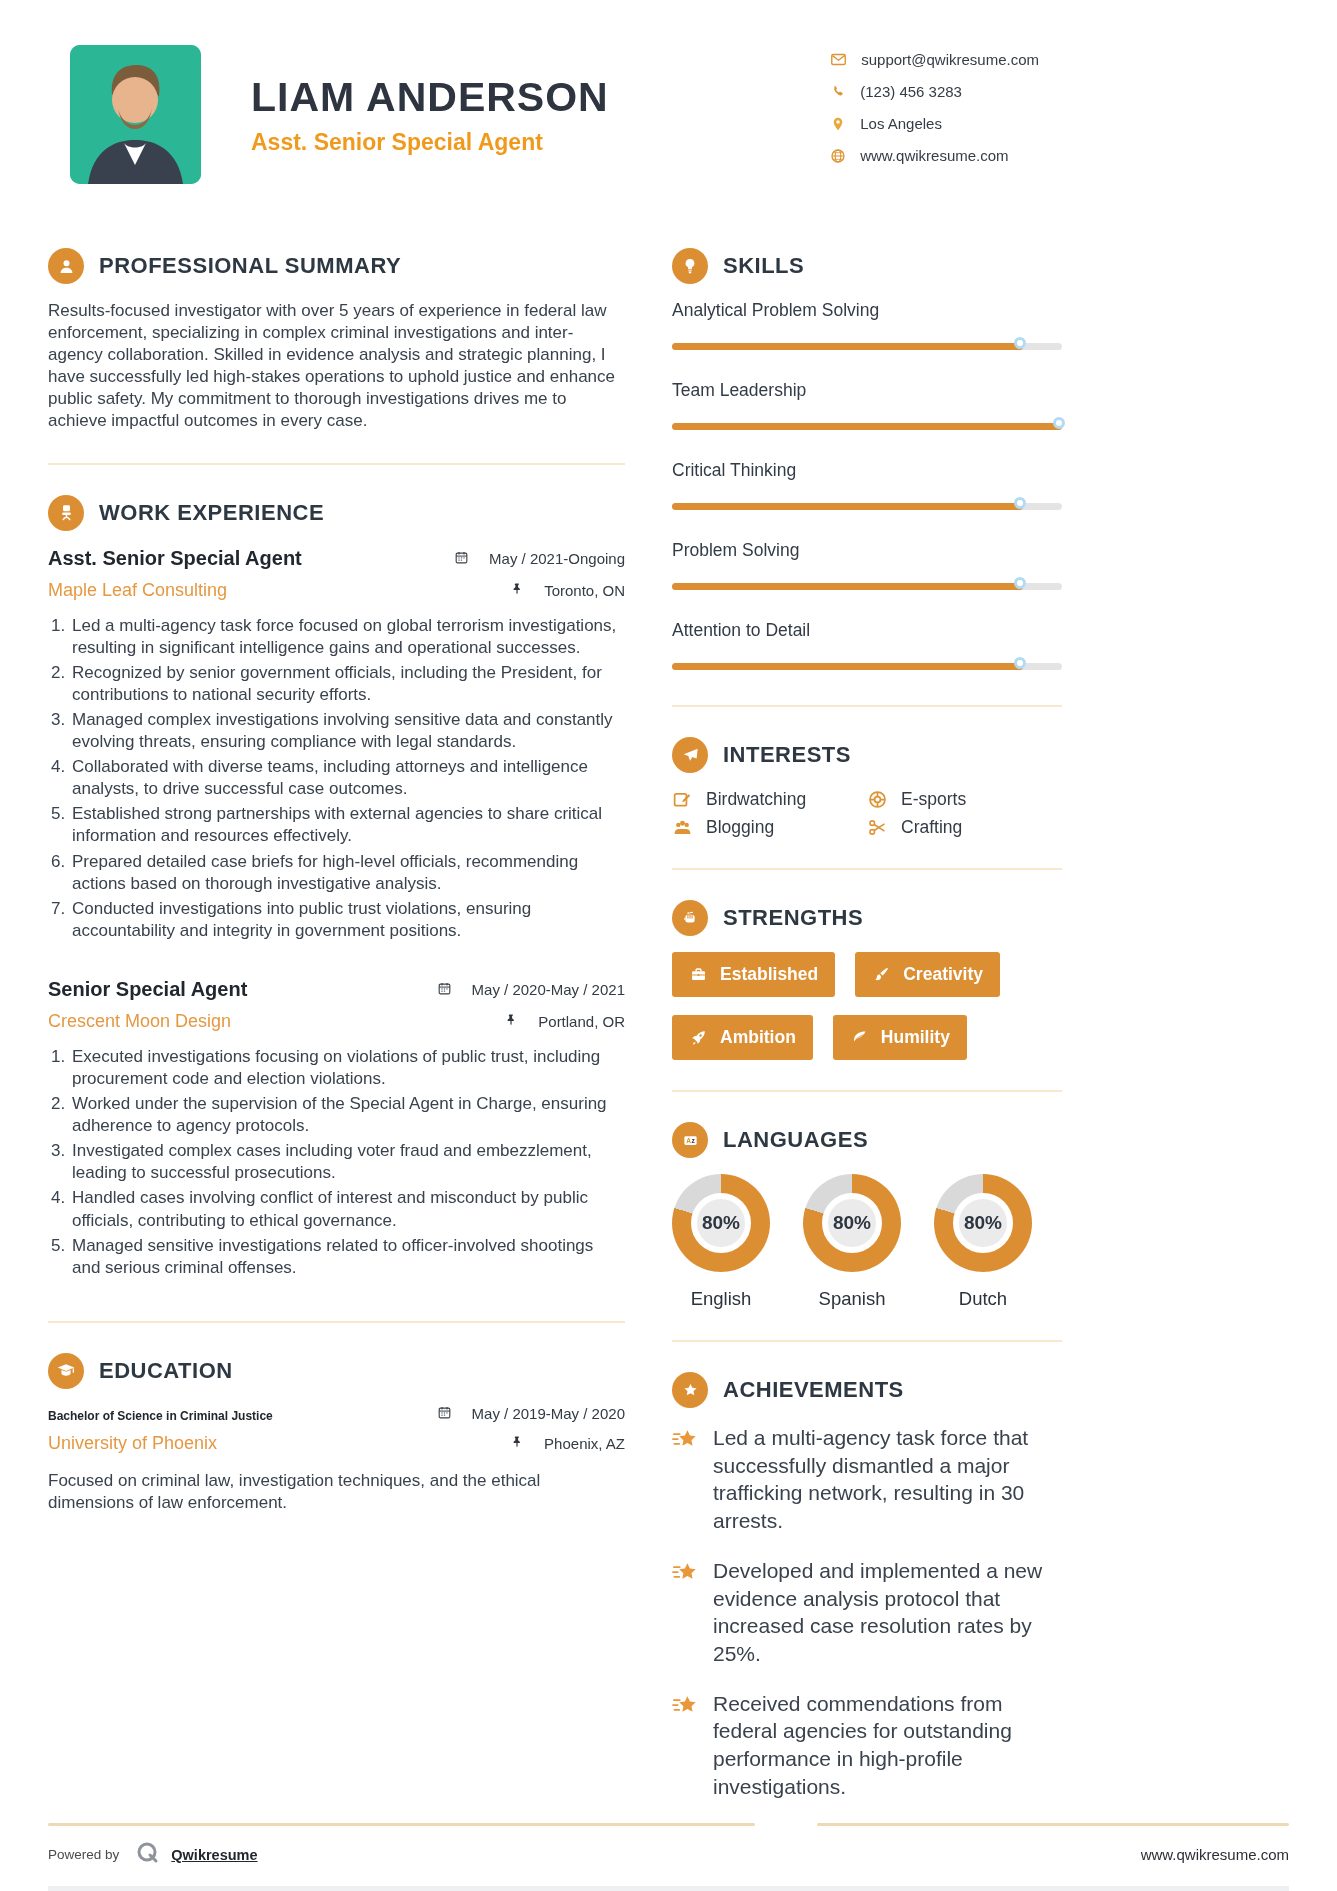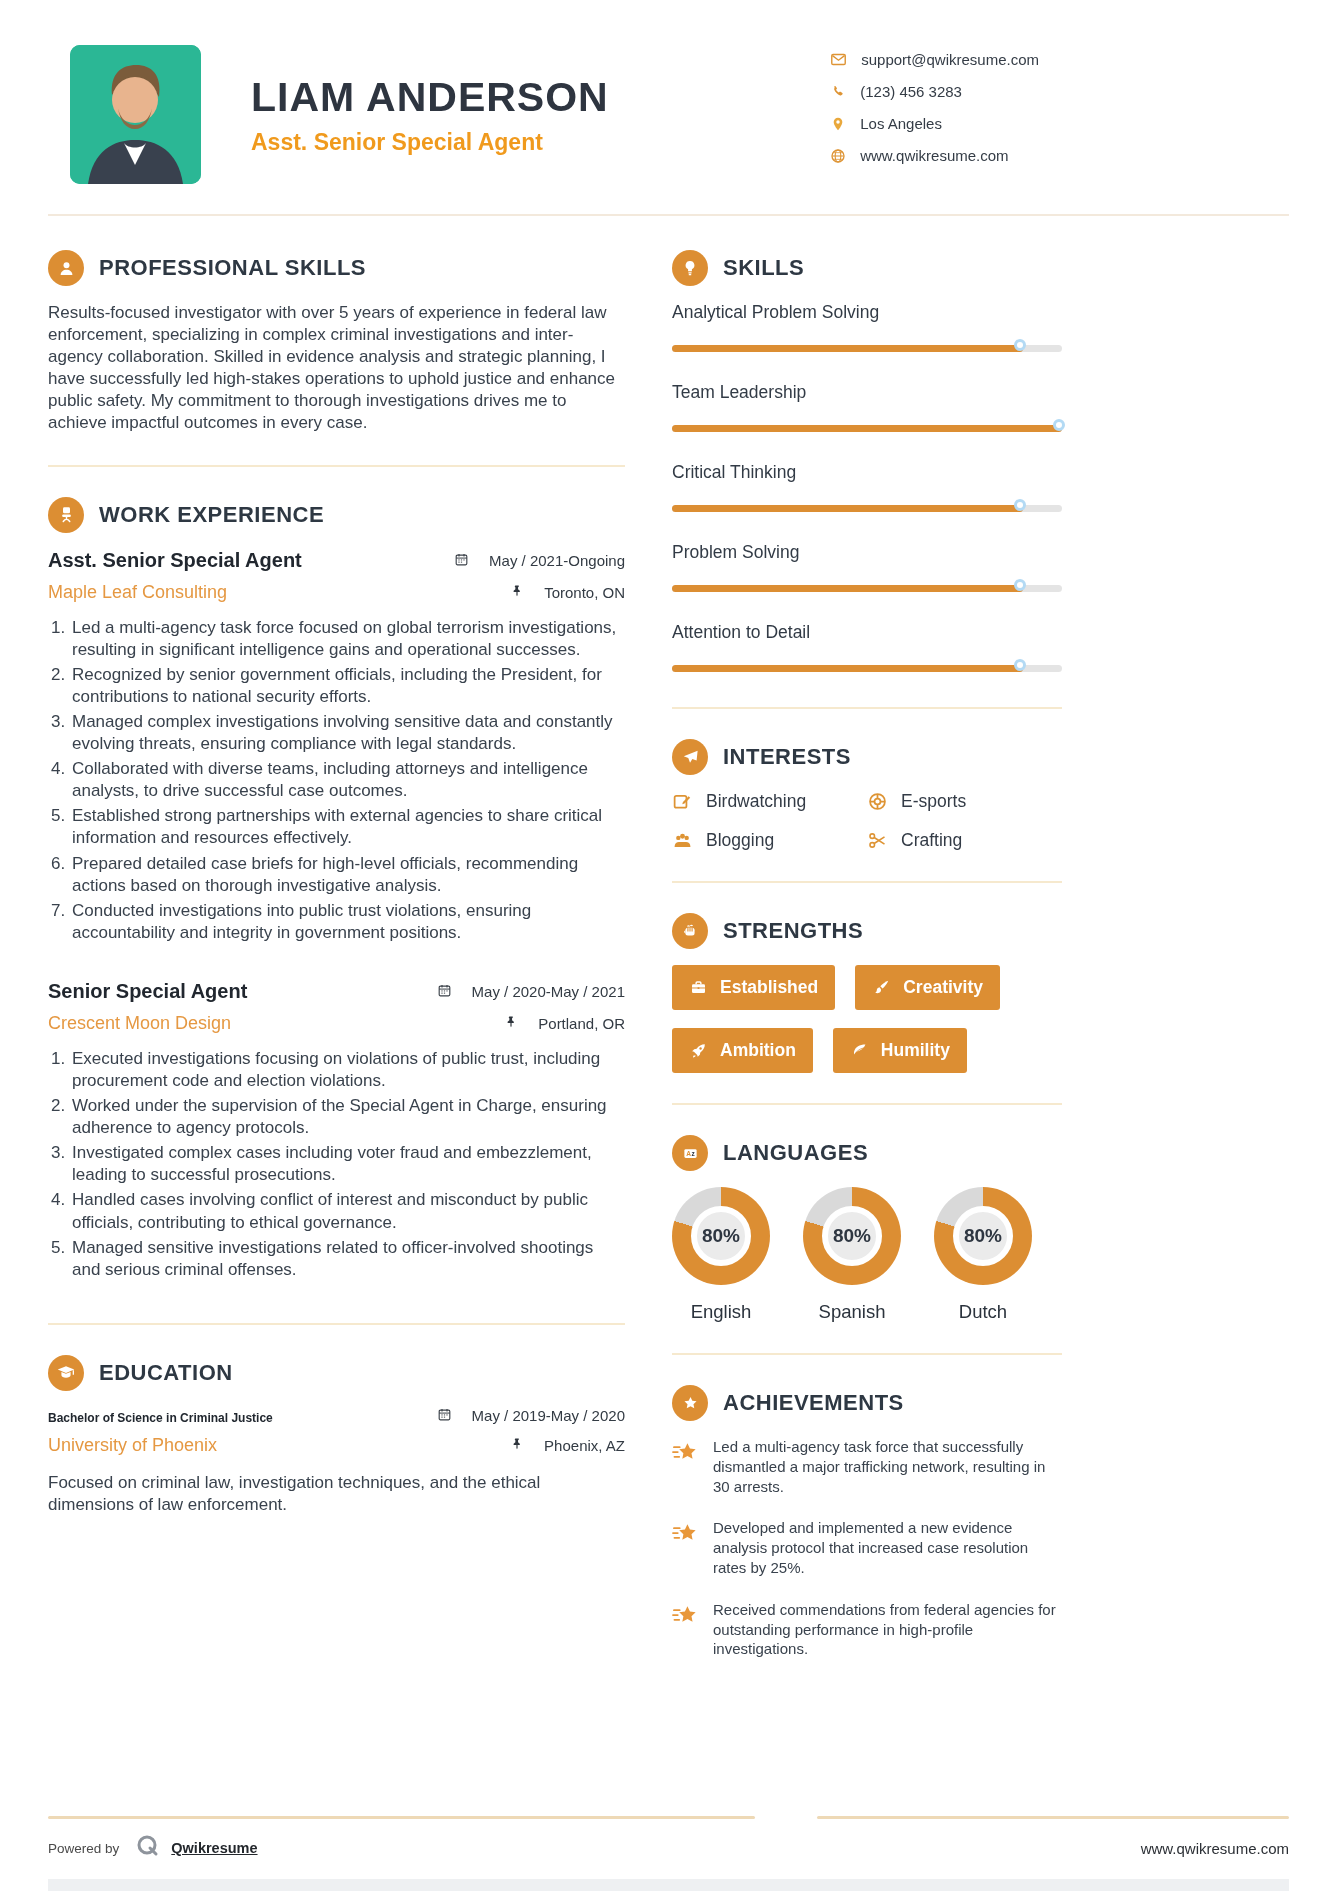--- a/index.html
+++ b/index.html
@@ -59,21 +59,21 @@
   .skill-label { font-size:17.5px; color:#323B46; margin-bottom:16px; }
   .skill-bar { position:relative; height:18px; }
   .skill-track { position:absolute; left:0; right:0; top:6px; height:7px; border-radius:4px; background:#E4E4E4; }
   .skill-fill { position:absolute; left:0; top:6px; height:7px; border-radius:4px; background:var(--accent,#DC8E33); }
   .skill-handle {
     position:absolute; top:0; width:12px; height:12px; border-radius:50%;
     background:#fff; border:3px solid #B3DAF4; cursor:pointer;
   }
 
   
-  .interest-grid { display:grid; grid-template-columns:1fr 1fr; row-gap:18px; margin-top:6px; }
+  .interest-grid { display:grid; grid-template-columns:1fr 1fr; row-gap:7px; margin-top:6px; }
   .interest { display:flex; align-items:center; gap:13px; font-size:17.5px; color:#333B46; }
 
   
   .badges { display:flex; flex-wrap:wrap; gap:18px 20px; margin-top:10px; }
   .badge {
     display:inline-flex; align-items:center; gap:12px;
     background:var(--accent,#DC8E33); color:#fff; font-size:17.5px; font-weight:600;
     padding:12px 17px; border-radius:3px;
   }
 
@@ -85,21 +85,21 @@
     position:absolute; left:50%; top:50%; transform:translate(-50%,-50%);
     width:60px; height:60px; background:#EBEBEB; border:6px solid #fff; border-radius:50%;
     display:flex; align-items:center; justify-content:center;
     font-size:19px; font-weight:800; color:#2E3641;
   }
   .lang-label { margin-top:16px; font-size:18.5px; color:#2B333D; }
 
   
   .ach { display:flex; gap:14px; margin-bottom:22px; }
   .ach svg { flex:0 0 auto; margin-top:2px; }
-  .ach-text { font-size:15px; line-height:1.32; color:#39424D; max-width:356px; }
+  .ach-text { font-size:21px; line-height:1.32; color:#39424D; max-width:356px; }
 
   
   .footer-wrap { margin-top:auto; padding:0 48px 0 48px; }
   .footer-divider { display:flex; height:3px; }
   .footer-divider .seg1 { width:57%; background:#EED9B6; border-radius:2px; }
   .footer-divider .gap  { width:5%; }
   .footer-divider .seg2 { width:38%; background:#EED9B6; border-radius:2px; }
   .footer { display:flex; align-items:center; padding:14px 0 0 0; }
   .powered { font-size:13.5px; color:#4A4A4A; }
   .qlogo { margin:0 10px 0 16px; }
@@ -164,21 +164,21 @@
 
   <div class="col-left">
 
     <div class="section-head">
       <span class="icon-circle">
         <svg width="21" height="21" viewBox="0 0 24 24">
             <circle cx="12" cy="8.3" r="3.4" fill="#fff"></circle>
             <path d="M5.3 19.5c0-3.8 3-6 6.7-6s6.7 2.2 6.7 6z" fill="#fff"></path>
           </svg>
       </span>
-      <span class="section-title">PROFESSIONAL SKILLS</span>
+      <span class="section-title">PROFESSIONAL SUMMARY</span>
     </div>
     <p class="body-text">Results-focused investigator with over 5 years of experience in federal law enforcement, specializing in complex criminal investigations and inter-agency collaboration. Skilled in evidence analysis and strategic planning, I have successfully led high-stakes operations to uphold justice and enhance public safety. My commitment to thorough investigations drives me to achieve impactful outcomes in every case.</p>
 
     <div class="divider"></div>
 
     <div class="section-head" style="margin-top:0;">
       <span class="icon-circle">
         <svg width="21" height="21" viewBox="0 0 24 24">
             <rect x="8" y="3.8" width="8" height="6.8" rx="1.6" fill="#fff"></rect>
             <rect x="7" y="12" width="10" height="2.8" rx="1.4" fill="#fff"></rect>

